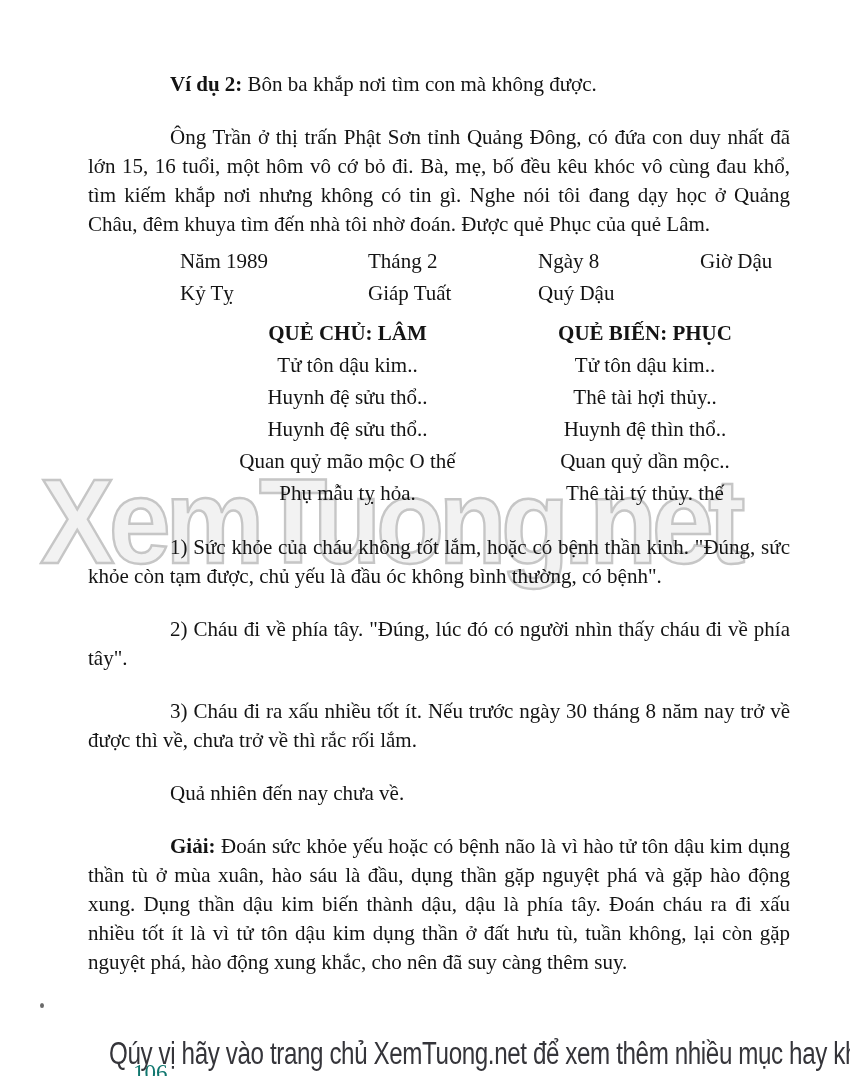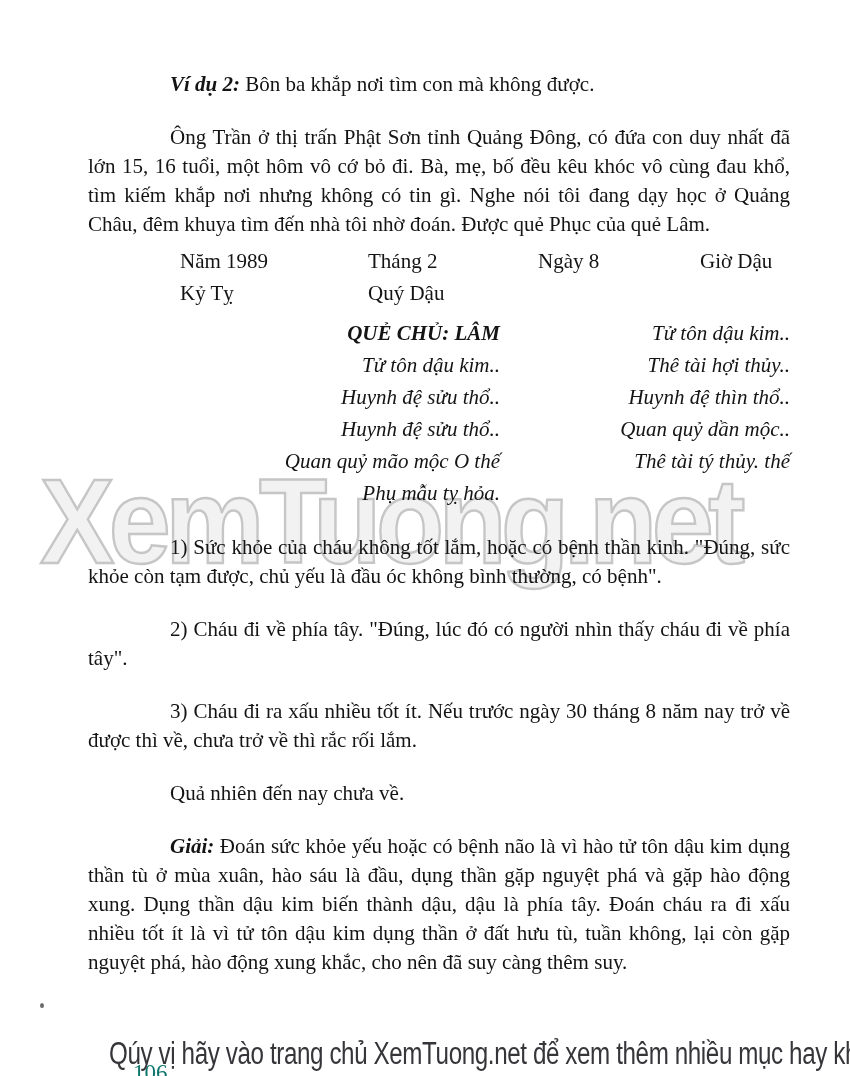--- a/index.html
+++ b/index.html
@@ -27,31 +27,31 @@
   .content {
     position:relative; z-index:1;
     padding:70px 60px 0 88px;
     font-size:21px; line-height:29px;
     text-align:justify;
   }
   .para { margin-top:24px; }
   .para.first { margin-top:0; }
   .para.tight { }
   .indent { text-indent:82px; }
-  .lead { font-weight:bold; font-style:italic; }
+  .lead { font-weight:bold; }
 
   .date-grid {
     display:grid; grid-template-columns:188px 170px 162px auto;
     margin:6px 0 0 92px;
     line-height:32px; text-align:left; text-indent:0;
   }
   .hex-grid {
     display:grid; grid-template-columns:305px auto;
     margin:8px 0 0 107px;
-    line-height:32px; text-align:right; text-indent:0;font-style:italic;
+    line-height:32px; text-align:center; text-indent:0;
   }
   .hex-title { font-weight:bold; }
 
   .page-number {
     position:absolute; left:133px; top:1060px; z-index:1;
     font-size:23px; color:#0f766e;
   }
   .speck {
     position:absolute; left:40px; top:1003px; width:4px; height:5px;
     background:#6a6a6a; border-radius:50%; z-index:1;
@@ -82,33 +82,35 @@
     <p class="para first indent"><span class="lead">Ví dụ 2:</span><span> Bôn ba khắp nơi tìm con mà không được.</span></p>
 
     <p class="para tight indent">Ông Trần ở thị trấn Phật Sơn tỉnh Quảng Đông, có đứa con duy nhất đã lớn 15, 16 tuổi, một hôm vô cớ bỏ đi. Bà, mẹ, bố đều kêu khóc vô cùng đau khổ, tìm kiếm khắp nơi nhưng không có tin gì. Nghe nói tôi đang dạy học ở Quảng Châu, đêm khuya tìm đến nhà tôi nhờ đoán. Được quẻ Phục của quẻ Lâm.</p>
 
     <div class="date-grid">
       <span>Năm 1989</span>
       <span>Tháng 2</span>
       <span>Ngày 8</span>
       <span>Giờ Dậu</span>
       <span>Kỷ Tỵ</span>
+      <span>Giáp Tuất</span>
       <span>Quý Dậu</span>
     </div>
 
     <div class="hex-grid">
       <div class="hex-col">
         <div class="hex-title">QUẺ CHỦ: LÂM</div>
         <div>Tử tôn dậu kim..</div>
         <div>Huynh đệ sửu thổ..</div>
         <div>Huynh đệ sửu thổ..</div>
         <div>Quan quỷ mão mộc O thế</div>
         <div>Phụ mẫu tỵ hỏa.</div>
       </div>
       <div class="hex-col">
+        <div class="hex-title">QUẺ BIẾN: PHỤC</div>
         <div>Tử tôn dậu kim..</div>
         <div>Thê tài hợi thủy..</div>
         <div>Huynh đệ thìn thổ..</div>
         <div>Quan quỷ dần mộc..</div>
         <div>Thê tài tý thủy. thế</div>
       </div>
     </div>
 
     <p class="para indent"><span>1)</span><span> Sức khỏe của cháu không tốt lắm, hoặc có bệnh thần kinh. "Đúng, sức khỏe còn tạm được, chủ yếu là đầu óc không bình thường, có bệnh".</span></p>
 

